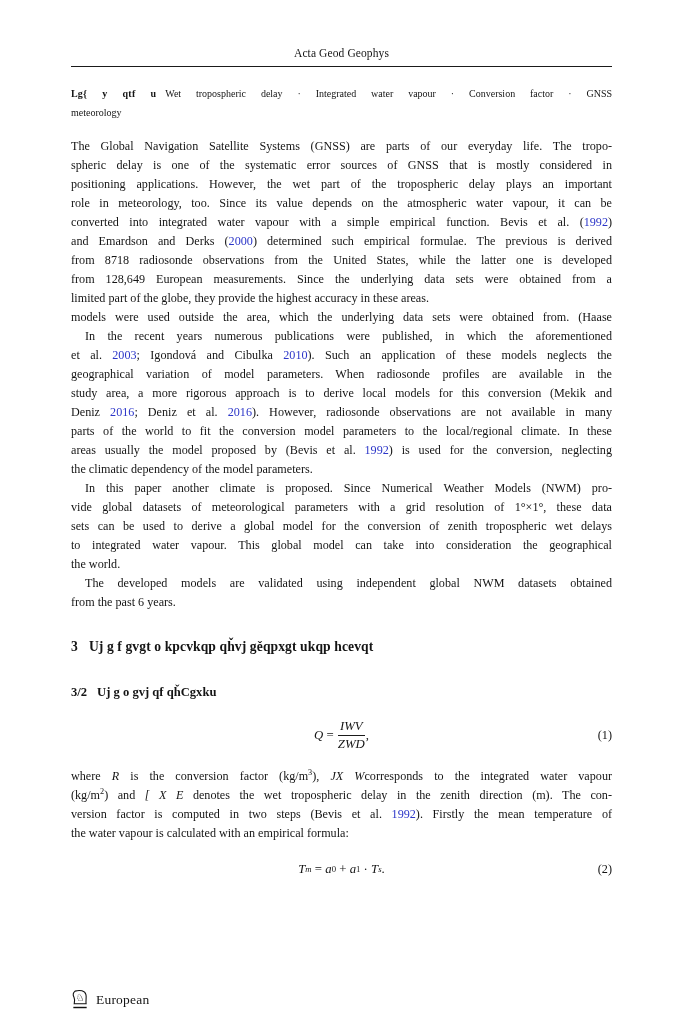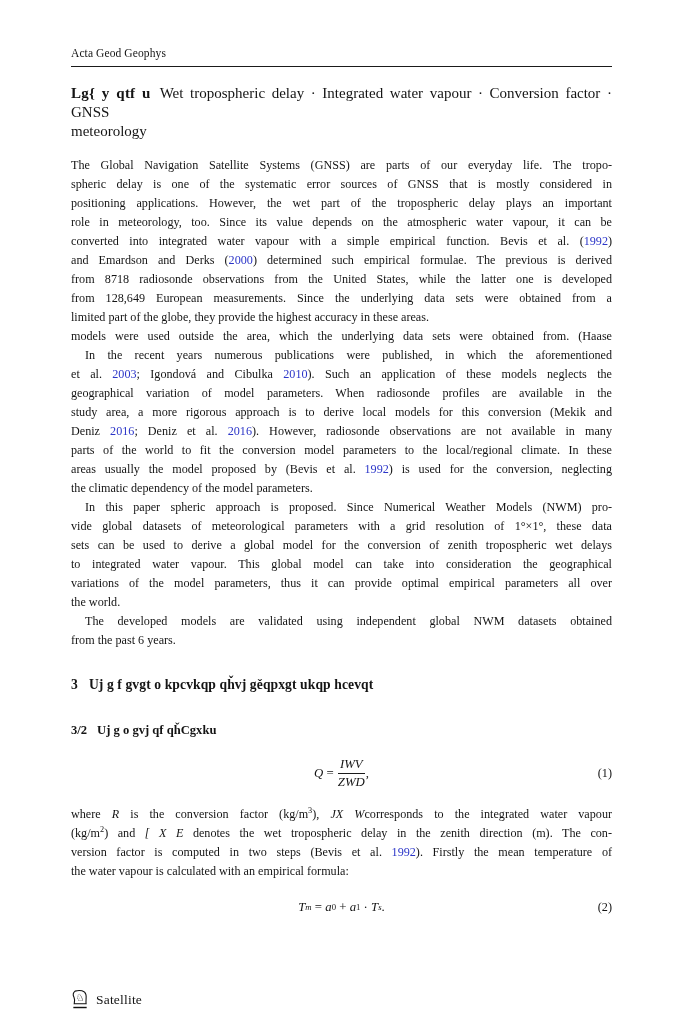--- a/index.html
+++ b/index.html
@@ -7,24 +7,24 @@
     --ink:#141414;
   }
   html,body{margin:0;padding:0;background:#ffffff;}
   body{
     width:683px;height:1036px;overflow:hidden;position:relative;
     font-family:"Liberation Serif","DejaVu Serif",serif;
     color:var(--ink);
   }
   .page{position:relative;width:541px;margin:0 auto;padding:0 71px 0 71px;box-sizing:content-box;}
   
-  .running-head{padding-top:47px;text-align:left;font-size:11.5px;letter-spacing:.1px;}
+  .running-head{padding-top:47px;text-align:center;font-size:11.5px;letter-spacing:.1px;}
   .head-rule{border:none;border-top:1.6px solid #1a1a1a;margin:7px 0 0 0;}
   
-  .keywords{margin-top:17px;font-size:15px;line-height:19px;}
+  .keywords{margin-top:17px;font-size:10px;line-height:19px;}
   .kw-label{margin-right:9px;letter-spacing:.2px;}
   
   .sec-heading{margin-top:33px;font-size:13.6px;font-weight:bold;letter-spacing:.1px;}
   .sec-heading .h-num{margin-right:11px;}
   .sub-heading{margin-top:30px;font-size:12.6px;font-weight:bold;}
   .sub-heading .h-num{margin-right:10px;}
   
   .para{margin-top:15px;font-size:12.15px;line-height:19px;}
   .para + .para.contig{margin-top:0;}
   .line{text-align:justify;text-align-last:justify;min-height:19px;}
@@ -81,25 +81,24 @@
       <div class="line indent"><span>In the recent years numerous publications were published, in which the aforementioned</span></div>
       <div class="line"><span>et al. </span><span class="cite">2003</span><span>; Igondová and Cibulka </span><span class="cite">2010</span><span>). Such an application of these models neglects the</span></div>
       <div class="line"><span>geographical variation of model parameters. When radiosonde profiles are available in the</span></div>
       <div class="line"><span>study area, a more rigorous approach is to derive local models for this conversion (Mekik and</span></div>
       <div class="line"><span>Deniz </span><span class="cite">2016</span><span>; Deniz et al. </span><span class="cite">2016</span><span>). However, radiosonde observations are not available in many</span></div>
       <div class="line"><span>parts of the world to fit the conversion model parameters to the local/regional climate. In these</span></div>
       <div class="line"><span>areas usually the model proposed by (Bevis et al. </span><span class="cite">1992</span><span>) is used for the conversion, neglecting</span></div>
       <div class="line last"><span>the climatic dependency of the model parameters.</span></div>
     </div>
   <div class="para contig">
-      <div class="line indent"><span>In this paper spheric approach is proposed. Since Numerical Weather Models (NWM) pro-</span></div>
+      <div class="line indent"><span>In this paper another climate is proposed. Since Numerical Weather Models (NWM) pro-</span></div>
       <div class="line"><span>vide global datasets of meteorological parameters with a grid resolution of 1°×1°, these data</span></div>
       <div class="line"><span>sets can be used to derive a global model for the conversion of zenith tropospheric wet delays</span></div>
       <div class="line"><span>to integrated water vapour. This global model can take into consideration the geographical</span></div>
-      <div class="line"><span>variations of the model parameters, thus it can provide optimal empirical parameters all over</span></div>
       <div class="line last"><span>the world.</span></div>
     </div>
   <div class="para contig">
       <div class="line indent"><span>The developed models are validated using independent global NWM datasets obtained</span></div>
       <div class="line last"><span>from the past 6 years.</span></div>
     </div>
 
   <div class="sec-heading" style="margin-top:27px;">
     <span class="h-num">3</span><span class="h-title">Uj g f gvgt o kpcvkqp qȟvj gěqpxgt ukqp hcevqt</span>
   </div>
@@ -150,14 +149,14 @@
 </div>
 
 <div class="footer">
   <span class="logo">
     <svg width="18" height="21" viewBox="0 0 20 23" aria-hidden="true">
       <path d="M4.5 2.2 C 10 0.6, 15.5 1.6, 16.6 6.2 C 17.4 9.6 16.2 12.2 16.8 16.2 L 3.6 16.2 C 4.4 13.2 4.2 11 3.4 9.2 C 2 6.6 2.4 3.8 4.5 2.2 Z" fill="none" stroke="#111" stroke-width="1.2"></path>
       <text x="10" y="13.4" text-anchor="middle" font-size="11" fill="#111">♘</text>
       <line x1="2.6" y1="20.4" x2="17.4" y2="20.4" stroke="#111" stroke-width="1.6"></line>
     </svg>
   </span>
-  <span class="brand">Satellite</span>
+  <span class="brand">European</span>
 </div>
 
 </body></html>

